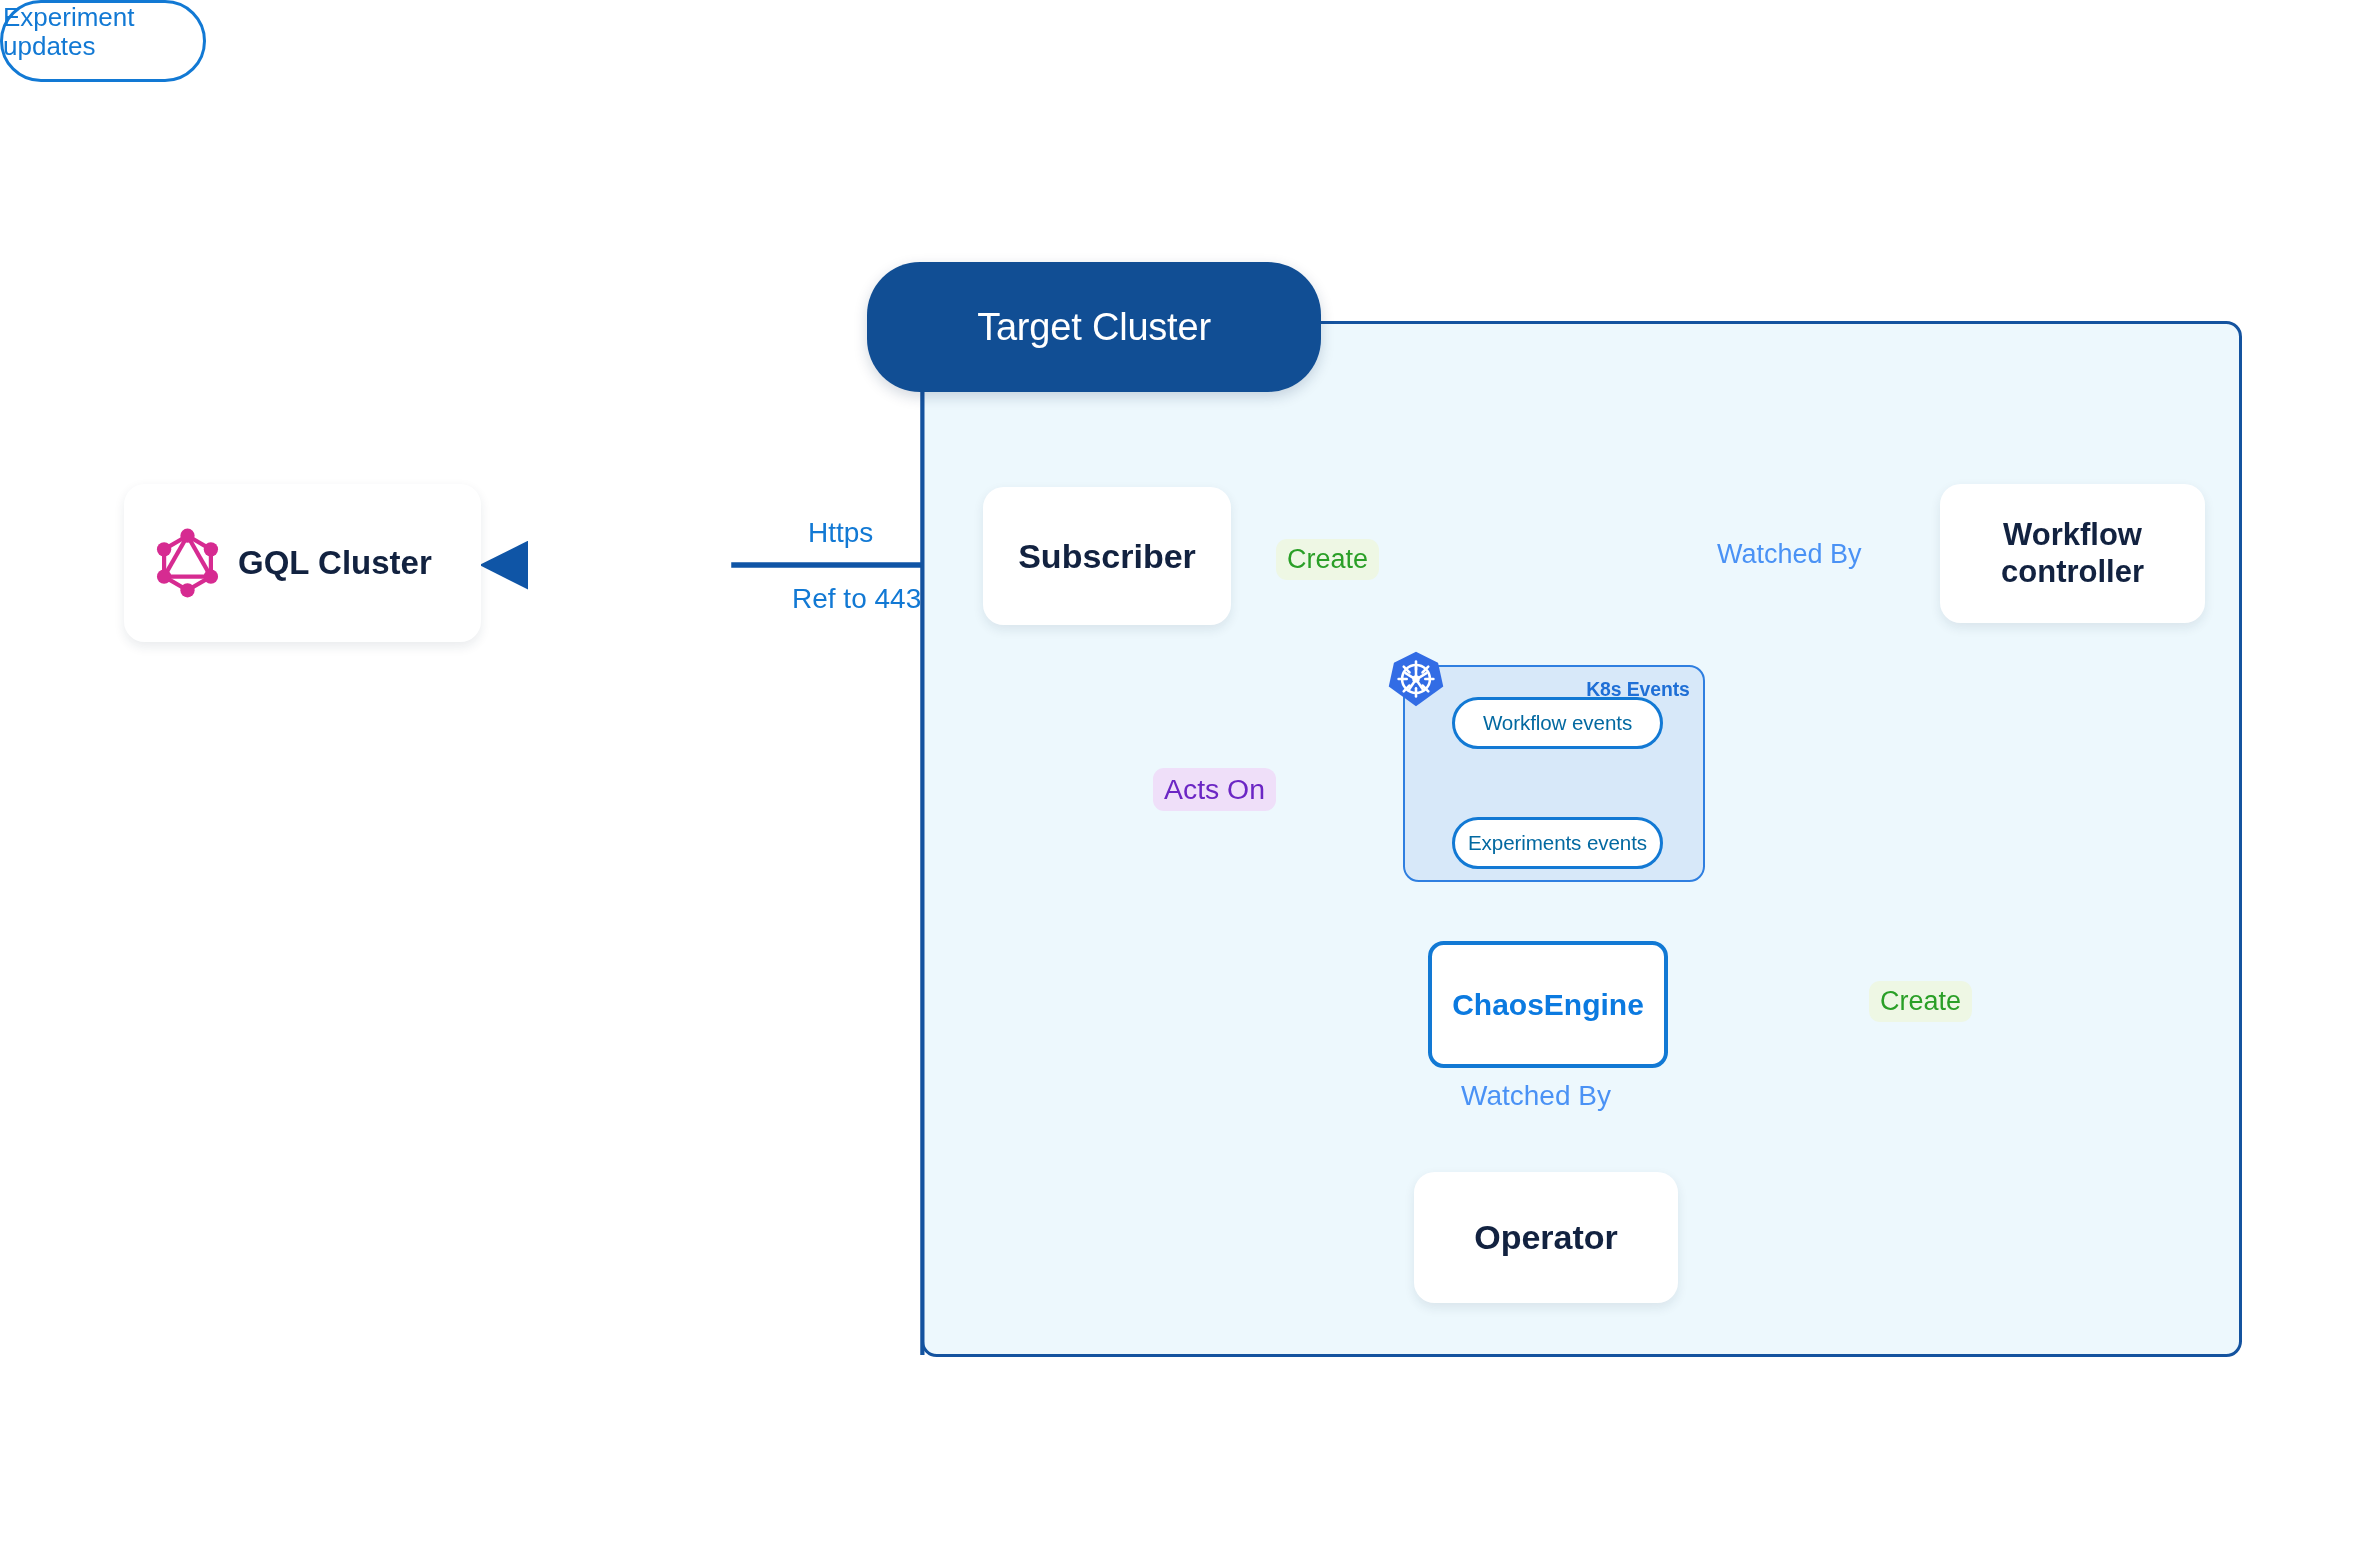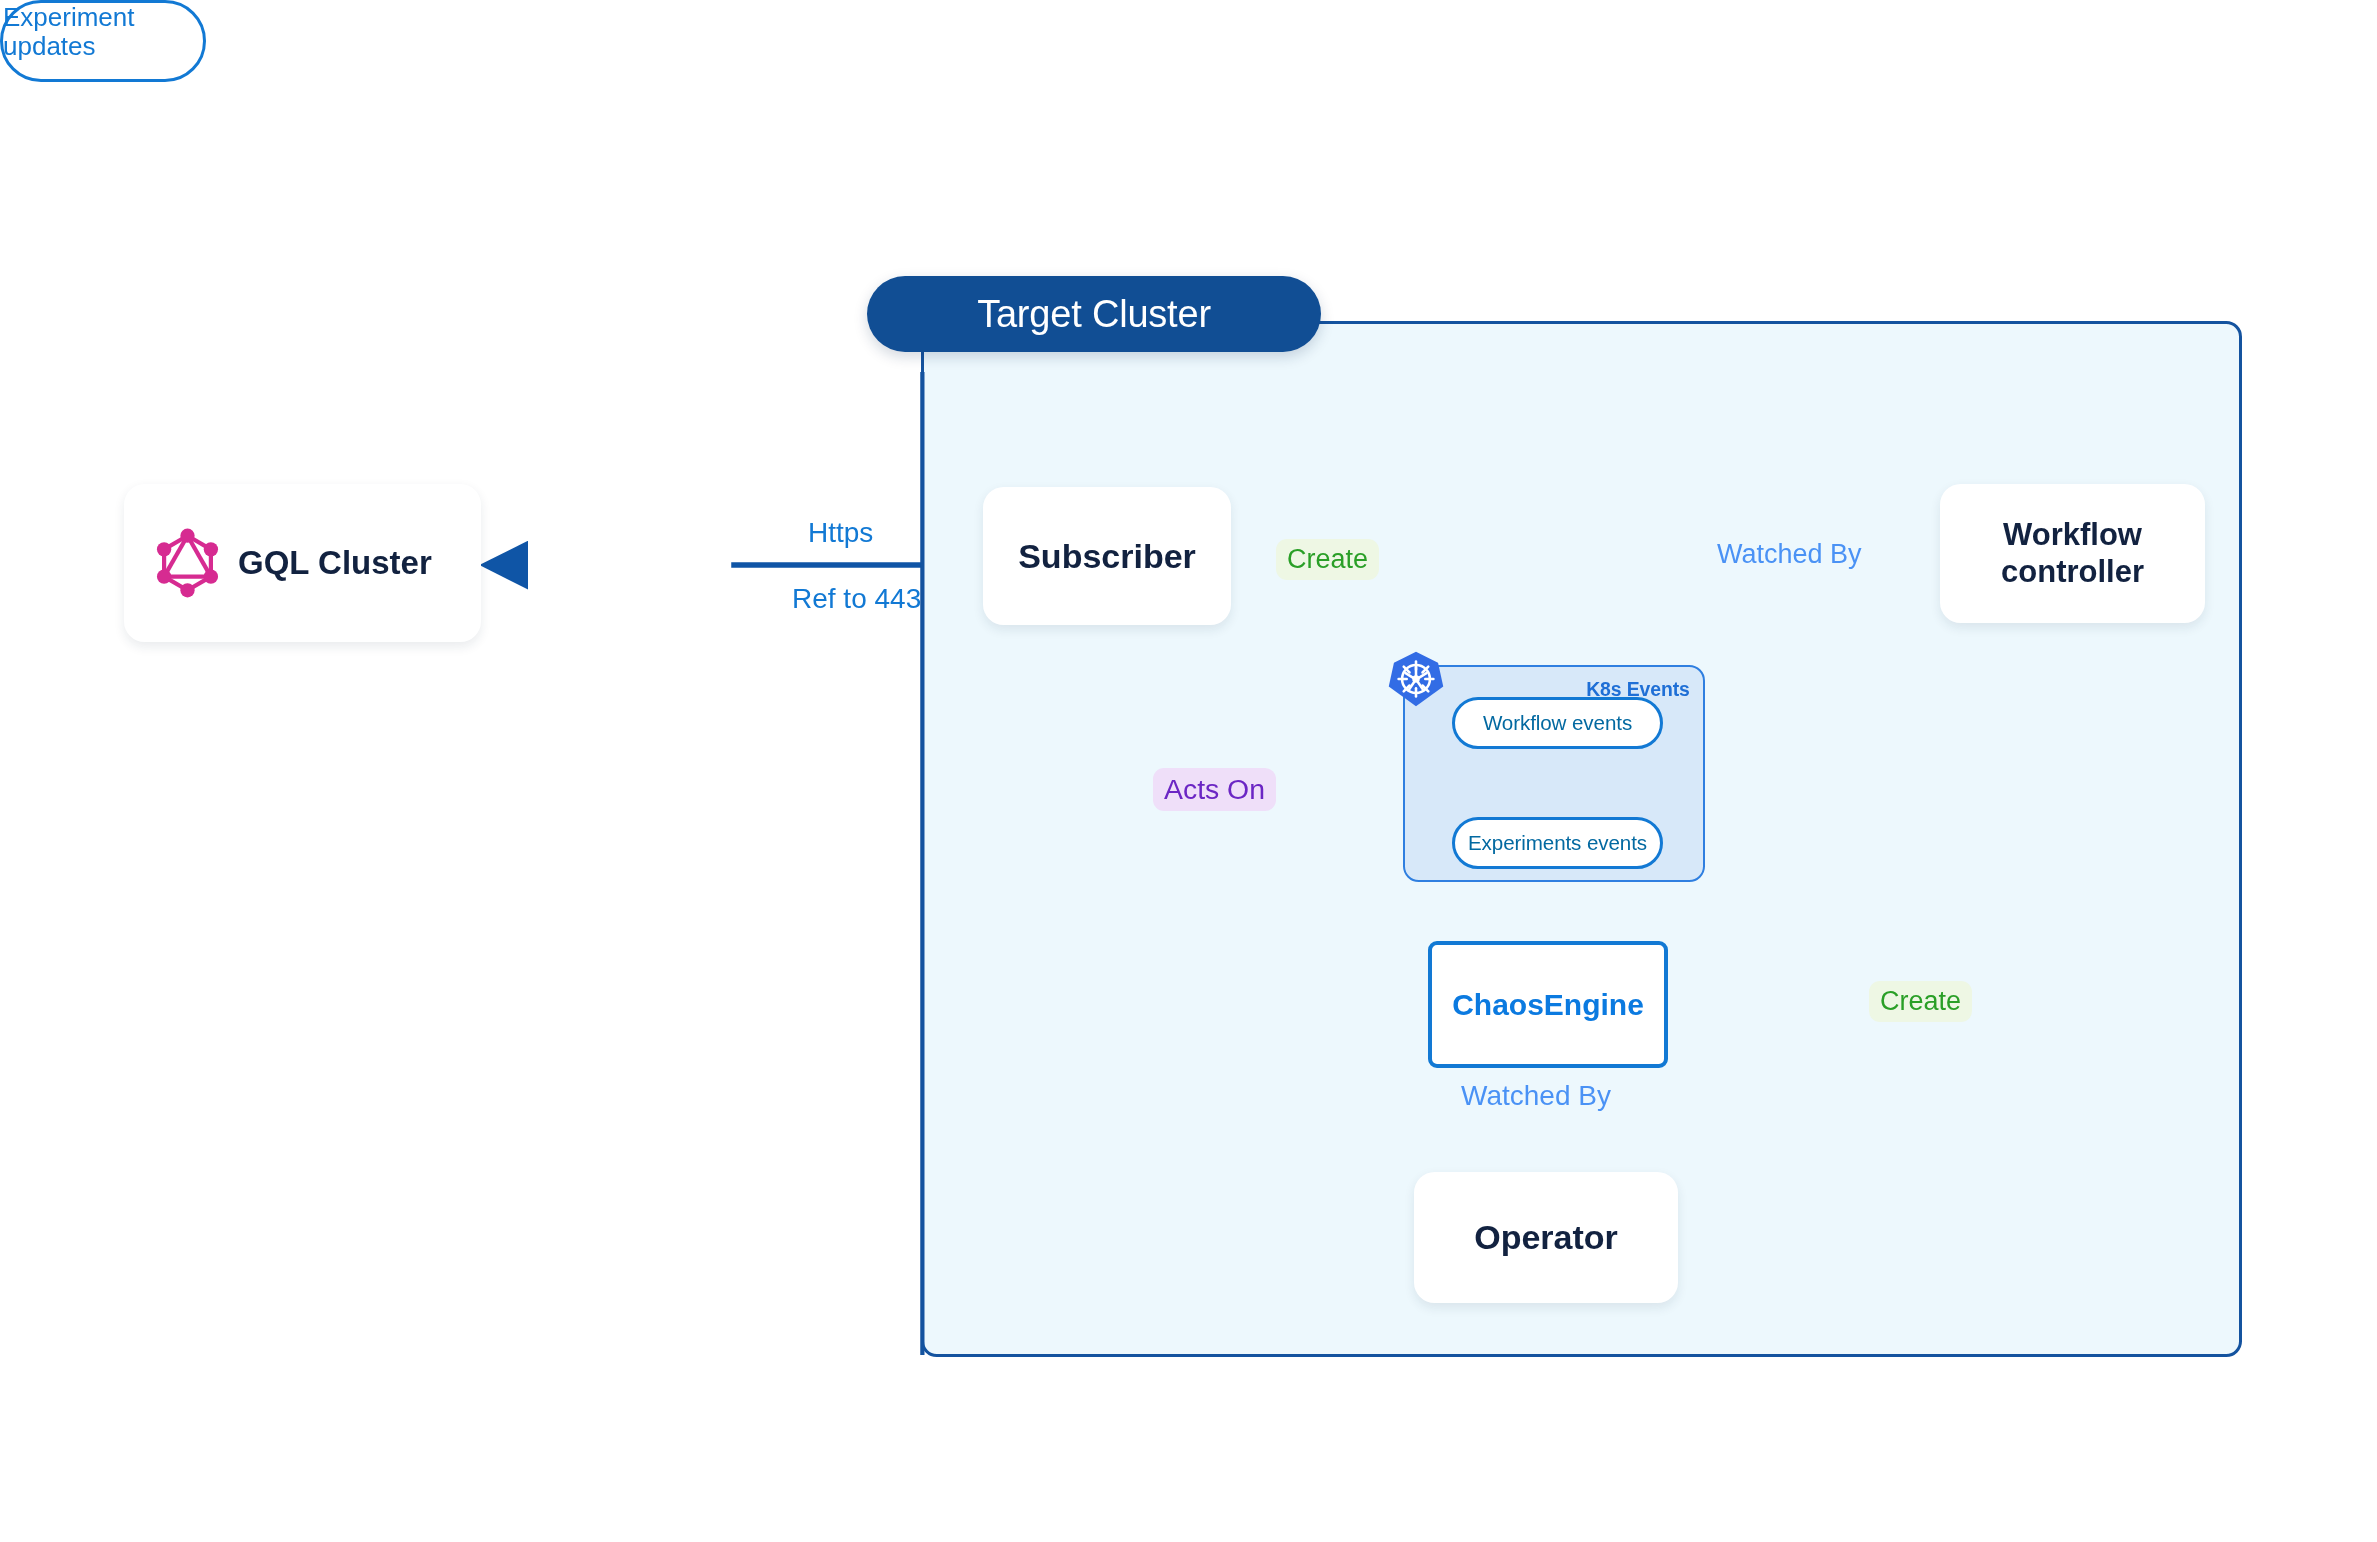--- a/index.html
+++ b/index.html
@@ -47,23 +47,23 @@
     width: 1321px;
     height: 1036px;
     box-sizing: border-box;
     background: #edf8fd;
     border: 3.6px solid #14539f;
     border-radius: 15.7px;
   }
   #cluster-badge {
     position: absolute;
     left: 867px;
-    top: 276px;
+    top: 262px;
     width: 454px;
-    height: 76px;
+    height: 130px;
     background: #114e94;
     border-radius: 53px;
     display: flex;
     align-items: center;
     justify-content: center;
     box-shadow: 0 4.8px 13.3px rgba(10,40,80,0.18);
   }
   #cluster-badge span {
     color: #ffffff;
     font-size: 38px;
@@ -148,21 +148,20 @@
     padding: 0 13.3px;
   }
   #node-wf-controller .node-label { font-size: 31px; }
 
   
   #node-chaosengine {
     left: 1428px;
     top: 941px;
     width: 240px;
     height: 127px;
-    border-radius: 9px;
   }
   #node-chaosengine .node-label { font-size: 30px; }
 
   
   #node-operator {
     left: 1414px;
     top: 1172px;
     width: 264px;
     height: 131px;
   }

